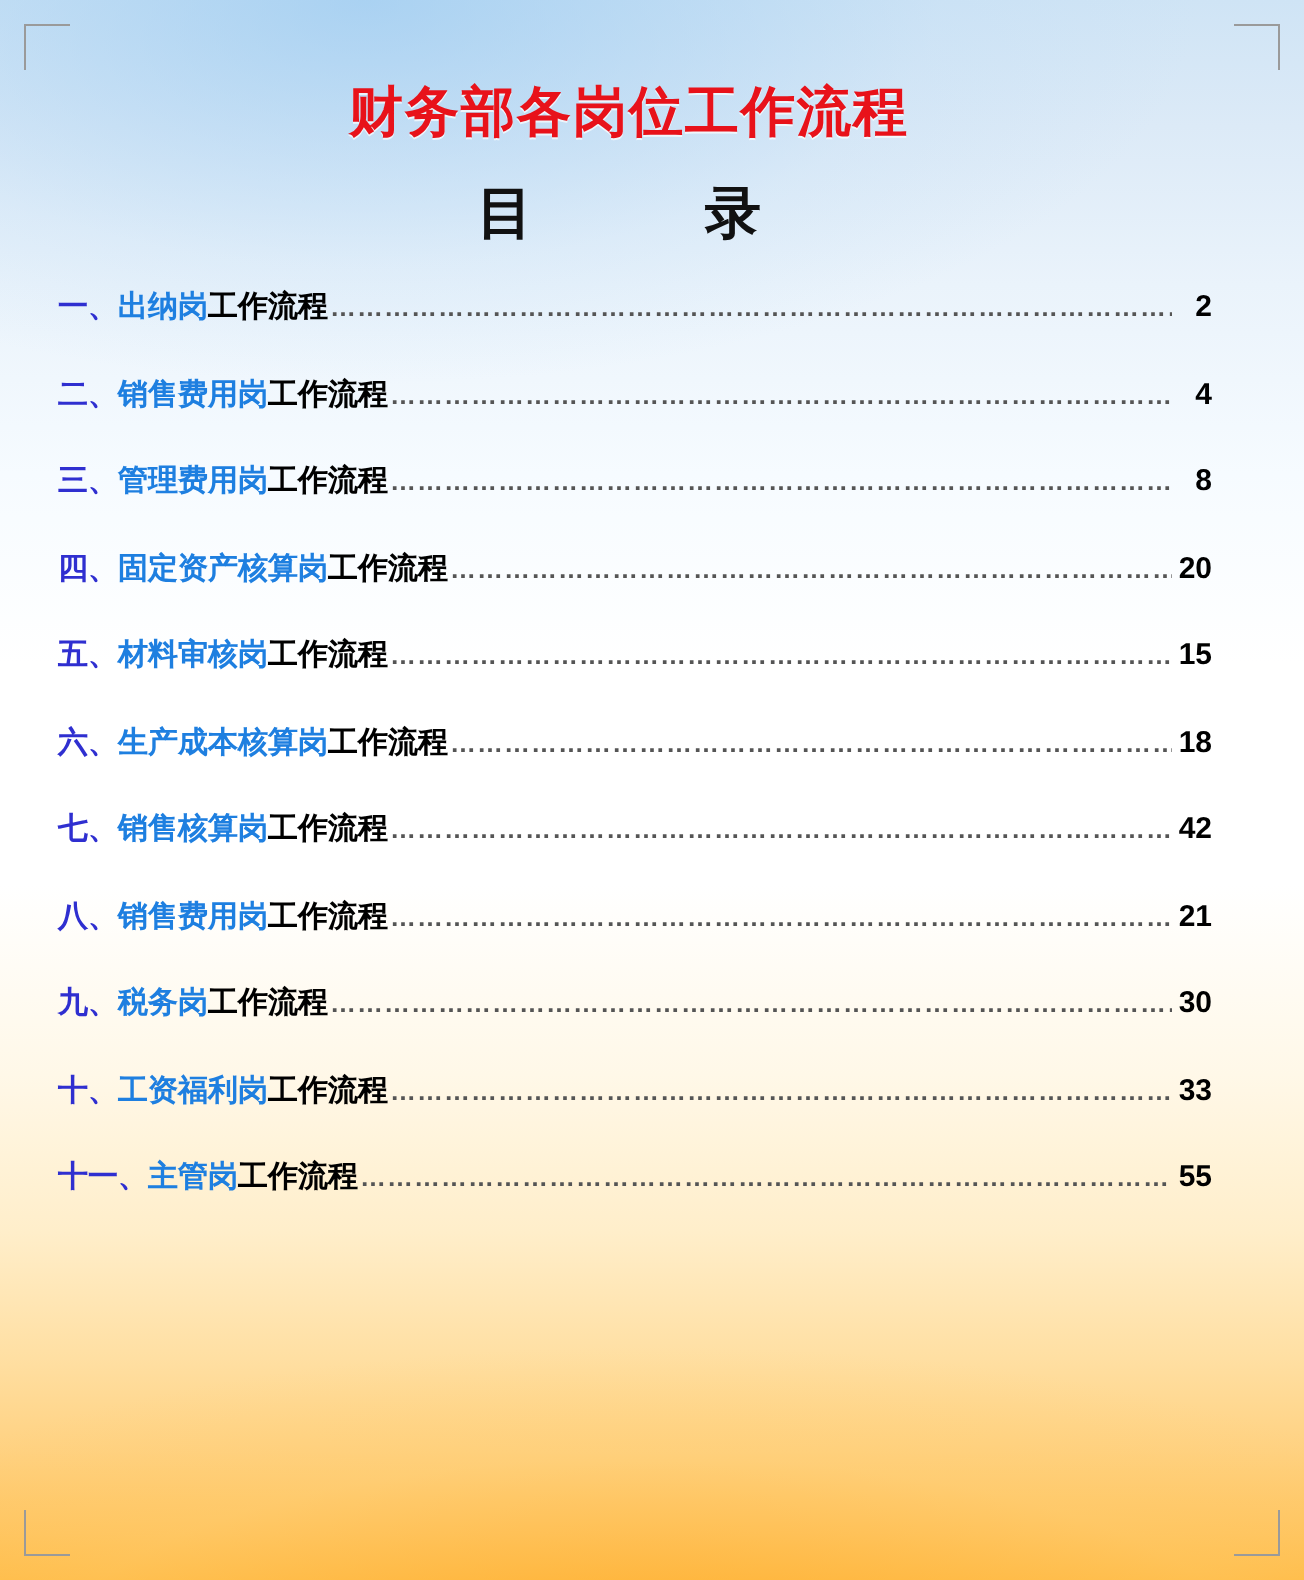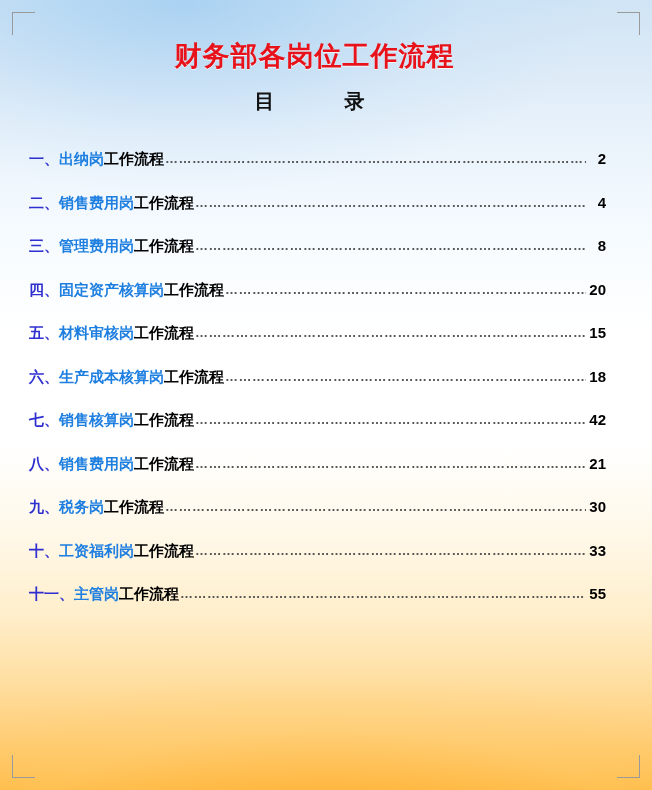--- a/index.html
+++ b/index.html
@@ -73,24 +73,24 @@
     color: #e8121a;
     font-size: 27px;
     font-weight: bold;
     letter-spacing: 1px;
     margin: 0 0 8px 0;
     text-shadow: 0 1px 0 rgba(255,255,255,0.7);
   }
   .toc-heading {
     text-align: center;
     color: #111111;
-    font-size: 20px;
+    font-size: 28px;
     font-weight: bold;
     letter-spacing: 10px;
-    margin: 14px 0 36px 0;
+    margin: 14px 0 20px 0;
   }
   .toc {
     margin: 0;
     padding: 0 6px 0 12px;
   }
   .toc-item {
     display: flex;
     align-items: flex-end;
     font-size: 15px;
     font-weight: bold;

